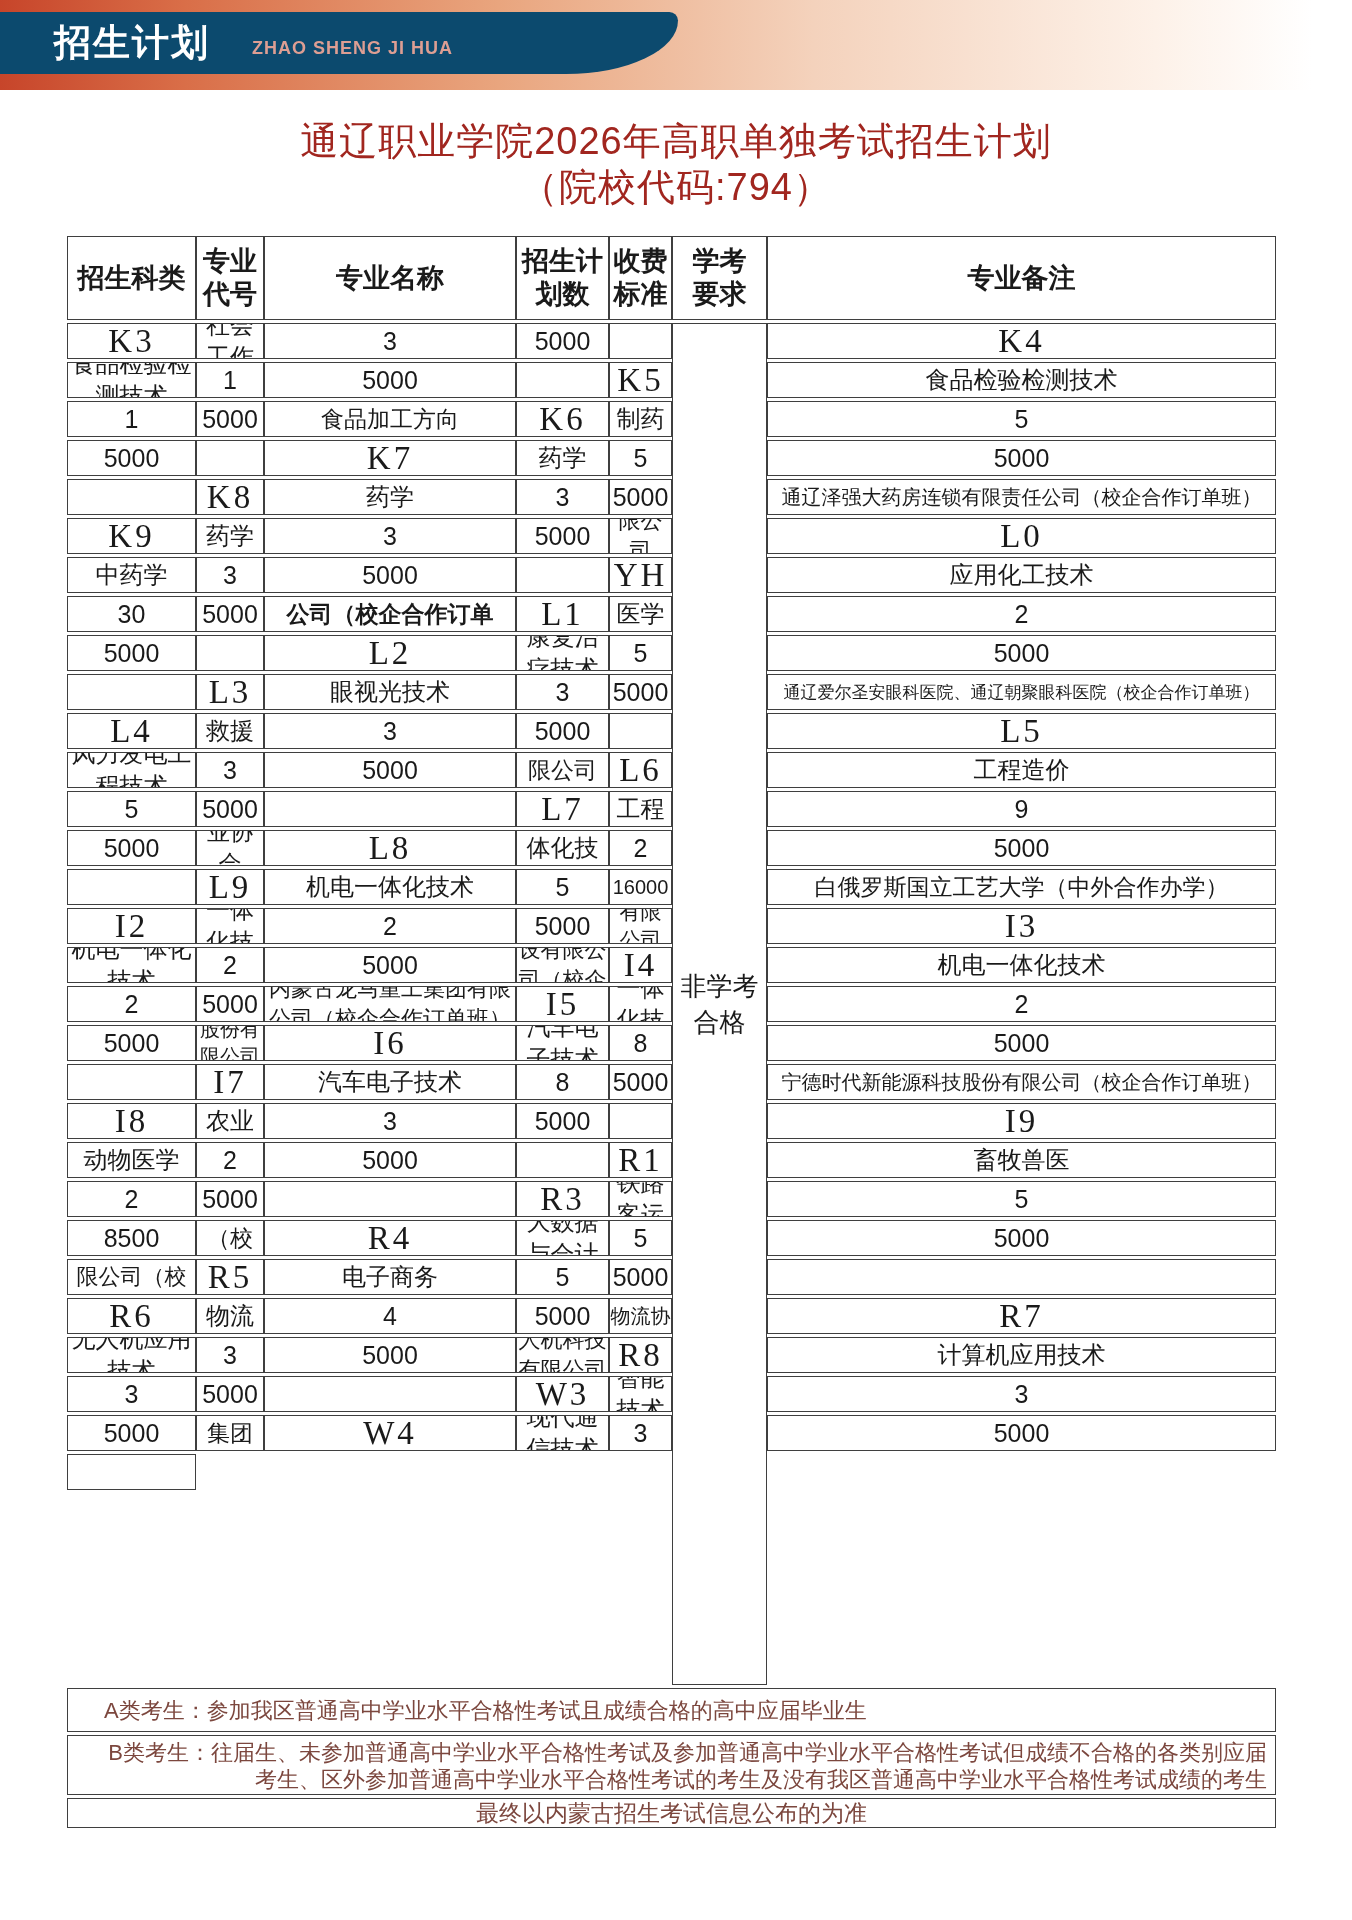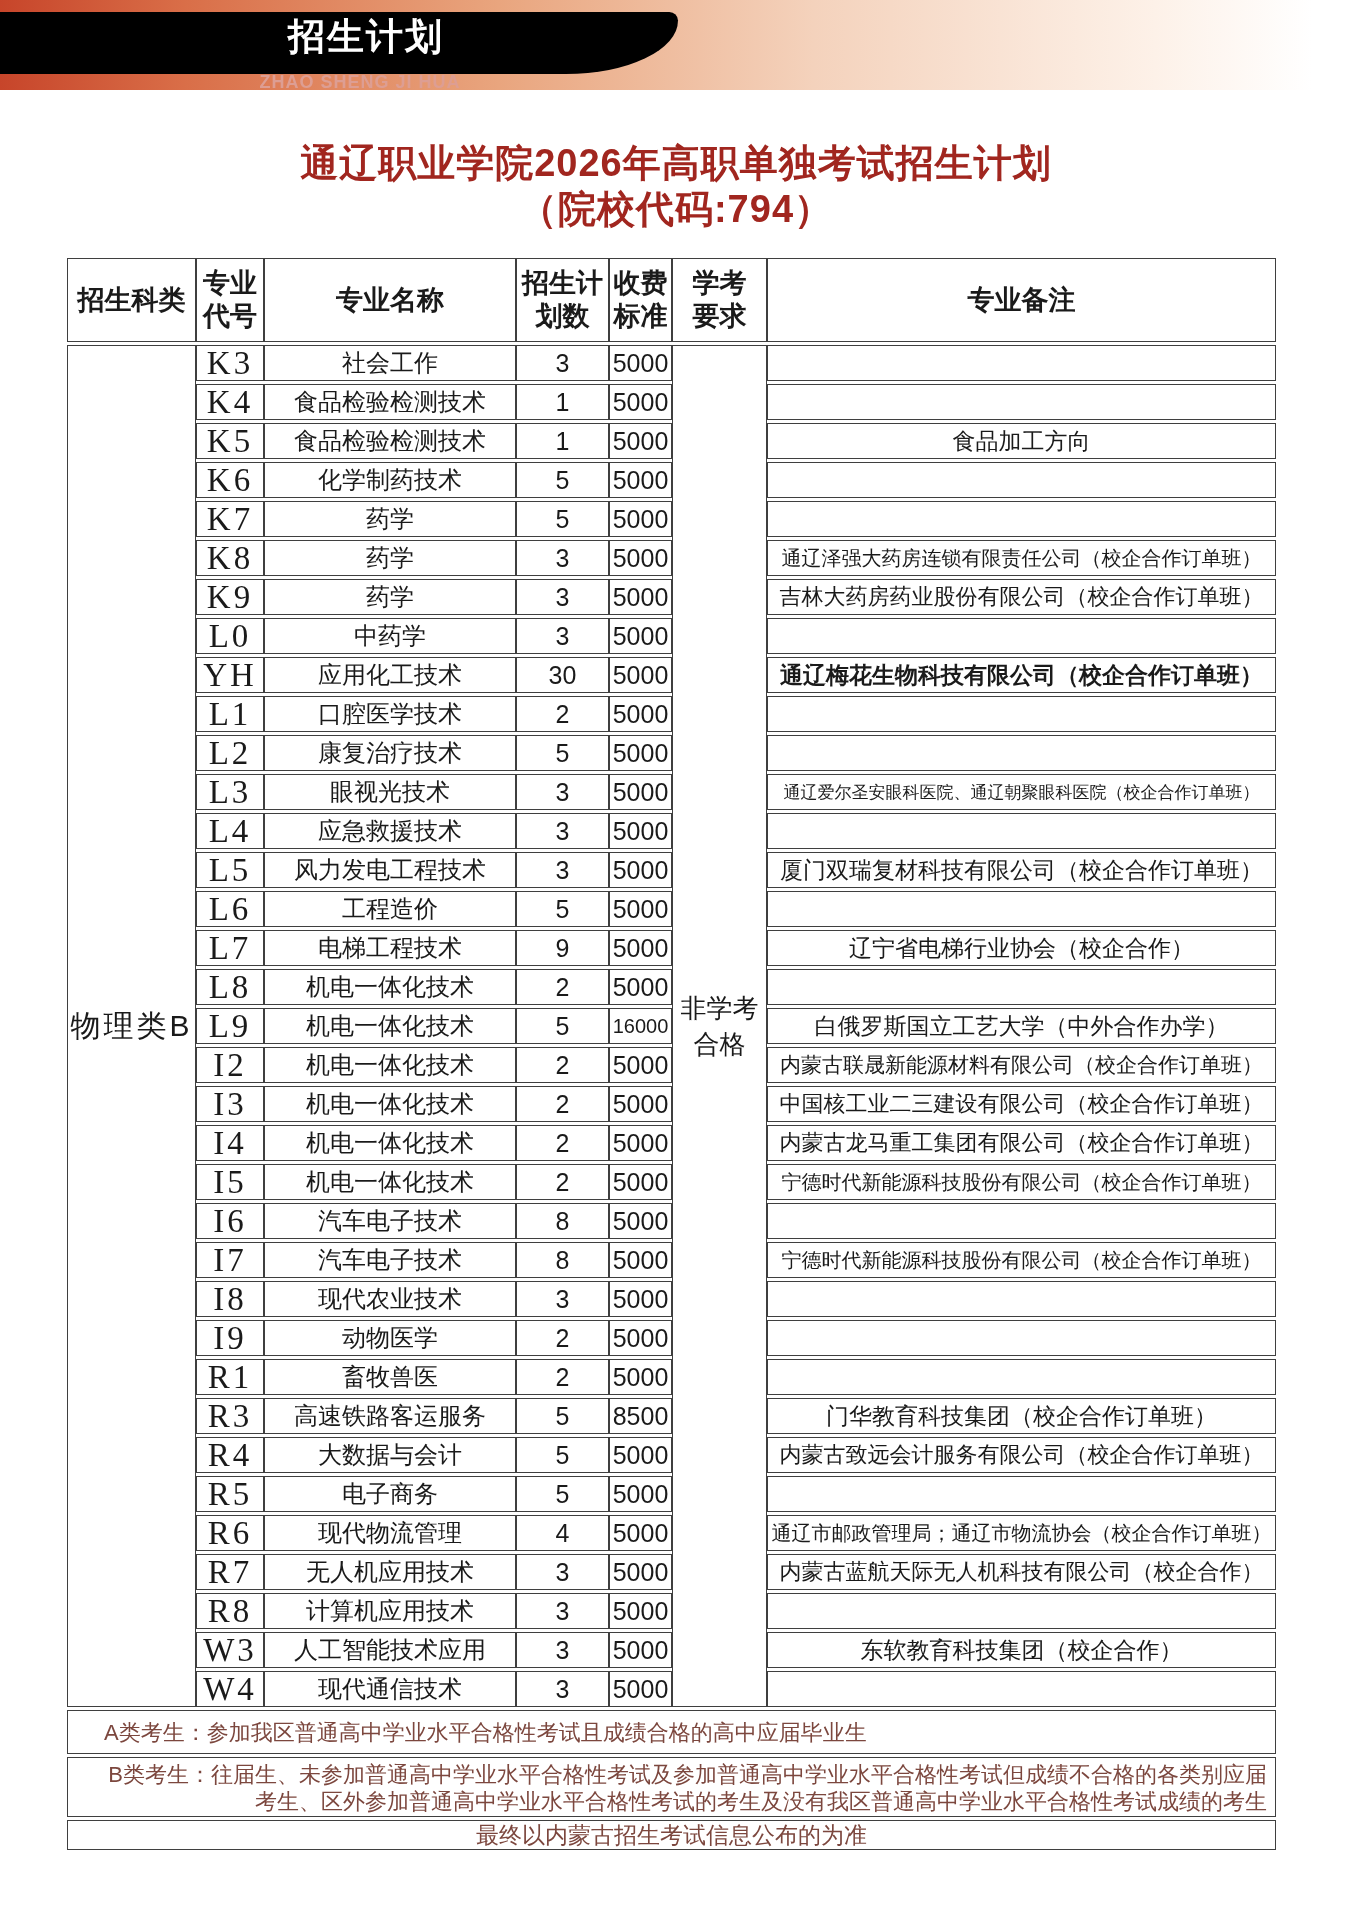--- a/index.html
+++ b/index.html
@@ -8,36 +8,36 @@
     font-family:"Liberation Sans", sans-serif; overflow:hidden;
   }
   
   .banner { position:relative; width:1352px; height:92px; }
   .banner-gradient {
     position:absolute; left:0; top:0; width:1312px; height:90px;
     background:linear-gradient(90deg,#c7452a 0%,#d96e48 14%,#e9a57e 38%,#f4d2bc 62%,#fdf1e8 88%,#ffffff 100%);
   }
   .banner-main {
     position:absolute; left:0; top:12px; width:678px; height:62px;
-    background:#000000;
+    background:#0c4a6e;
     border-top-right-radius:10px;
     border-bottom-right-radius:130px 62px;
-    display:flex; align-items:center;flex-direction:column;
+    display:flex; align-items:center;
   }
   .banner-title {
     color:#ffffff; font-weight:bold; font-size:37px; letter-spacing:2px;
     margin-left:54px;
   }
   .banner-subtitle {
     color:#dd9e93; font-weight:bold; font-size:18px; letter-spacing:1px;
     margin-left:42px; margin-top:10px;
   }
   
   .page-title {
-    margin-top:48px; text-align:center; color:#a1261f; font-weight:bold;
+    margin-top:26px; text-align:center; color:#a1261f; font-weight:normal;
     font-size:38px; line-height:46px; letter-spacing:1px;
   }
   
   .grid {
     display:grid; margin:26px 0 0 67px; width:1100px;
     grid-template-columns:129px 68px 252px 93px 63px 95px 509px;
     grid-template-rows:84px repeat(35, 36px) 44px 60px 30px;
     row-gap:3px; column-gap:0;border-radius:26px;
   }
   .cell {
@@ -83,21 +83,20 @@
 代号</div>
   <div class="cell hcell">专业名称</div>
   <div class="cell hcell">招生计
 划数</div>
   <div class="cell hcell">收费
 标准</div>
   <div class="cell hcell">学考
 要求</div>
   <div class="cell hcell">专业备注</div>
 
-  <div class="cell cat">物理类B</div>
   <div class="cell req">非学考合格</div>
 
   <div class="cell note note-a">A类考生：参加我区普通高中学业水平合格性考试且成绩合格的高中应届毕业生</div>
   <div class="cell note note-b">B类考生：往届生、未参加普通高中学业水平合格性考试及参加普通高中学业水平合格性考试但成绩不合格的各类别应届考生、区外参加普通高中学业水平合格性考试的考生及没有我区普通高中学业水平合格性考试成绩的考生</div>
   <div class="cell note note-final">最终以内蒙古招生考试信息公布的为准</div>
 <div class="cell code">K3</div>
     <div class="cell name">社会工作</div>
     <div class="cell num">3</div>
     <div class="cell num">5000</div>
     <div class="cell remark"></div>

